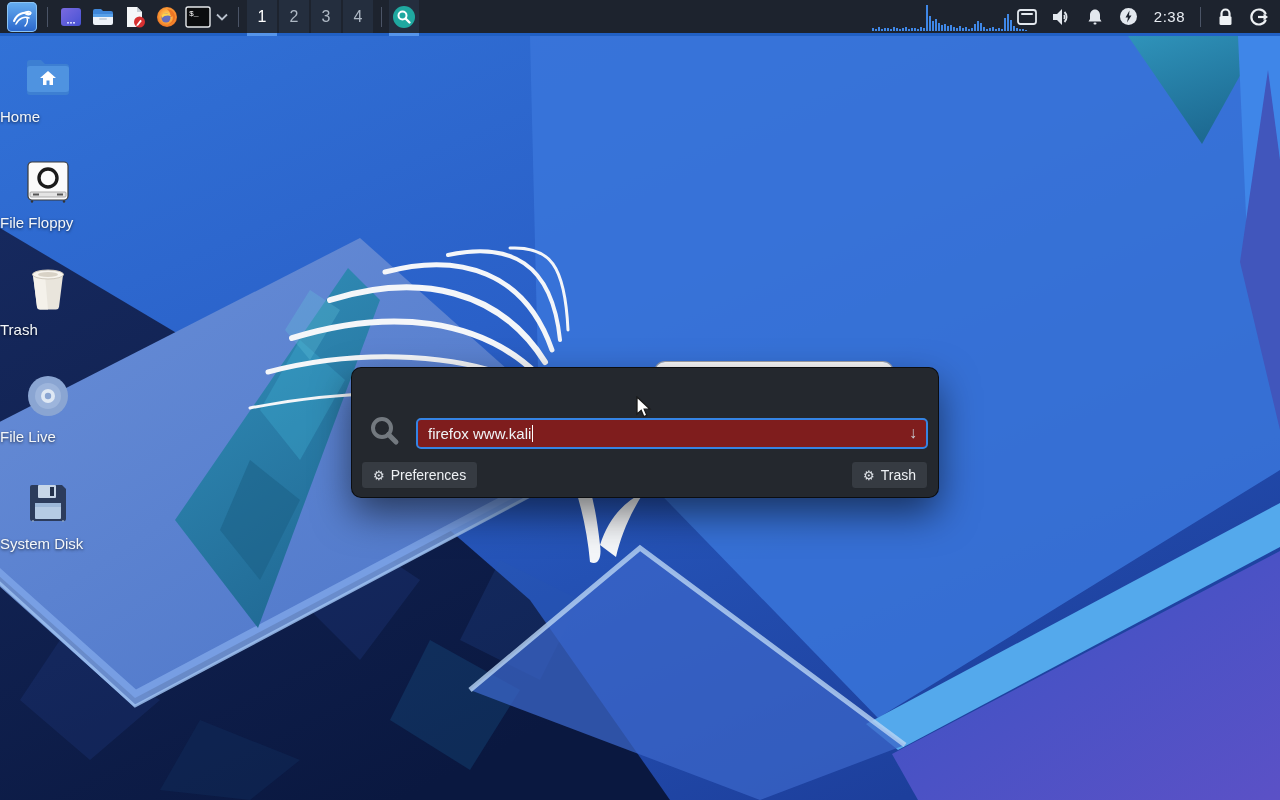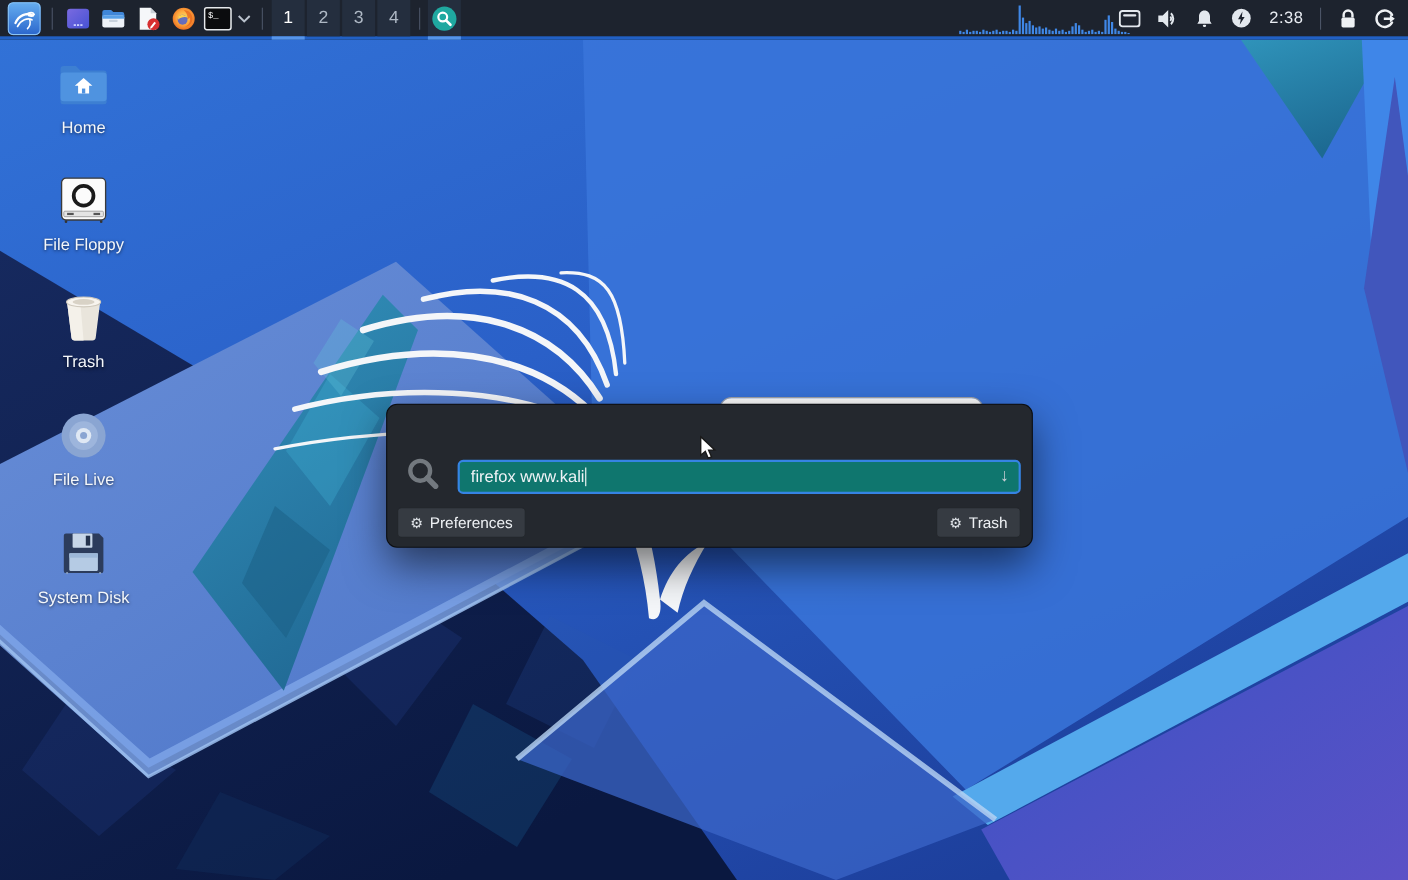--- a/index.html
+++ b/index.html
@@ -23,42 +23,42 @@
   .ws.active{color:#ffffff;}
   .ws.active::after,.p-active::after{content:"";position:absolute;left:0;right:0;bottom:-3px;height:3px;background:#5695ea;}
   .appfinder-btn{width:30px;height:33px;background:#242e3e;display:flex;align-items:center;justify-content:center;position:relative;}
   #panel-spacer{flex:1 1 auto;}
   #graph{display:flex;align-items:flex-end;gap:1px;height:28px;width:128px;margin-right:10px;}
   #graph .bar{width:2px;background:#3f87e6;flex:0 0 auto;}
   .tray{width:34px;}
   #clock{color:#e8ecf2;font-size:15px;padding:0 8px;letter-spacing:.5px;}
 
   
-  .dicon{position:absolute;left:28px;width:96px;text-align:center;z-index:5;}
+  .dicon{position:absolute;left:0;width:96px;z-index:5;}
   .dicon .glyph{height:48px;display:flex;align-items:center;justify-content:center;}
   .dicon .lbl{margin-top:8px;font-size:15px;color:#f4f7fa;text-shadow:0 1px 3px rgba(0,0,0,.65);}
 
   
   #behind-window{position:absolute;left:655px;top:362px;width:238px;height:26px;z-index:8;
                  border-radius:10px 10px 0 0;background:linear-gradient(180deg,#fdfdfd,#d8d9dd);
                  box-shadow:0 0 0 1px #9fa1a6;}
 
   
   #finder{position:absolute;left:352px;top:368px;width:586px;height:129px;z-index:10;
           background:#24282e;border-radius:9px;overflow:hidden;
           box-shadow:0 0 0 1px #0b0d10,0 16px 38px rgba(0,0,0,.55);}
   #finder-titlebar{height:33px;background:#15181d;display:flex;align-items:center;justify-content:center;position:relative;}
   #finder-title{font-size:13px;font-weight:bold;color:#e8ebef;}
   #finder-titleicon{position:absolute;left:11px;top:8px;}
   .winbtns{position:absolute;right:8px;top:7px;display:flex;gap:6px;}
   .winbtn{width:19px;height:19px;border-radius:50%;background:#262b31;box-shadow:inset 0 0 0 1px #1a1e23;}
   .winbtn.close{background:#3584e4;display:flex;align-items:center;justify-content:center;box-shadow:none;}
   .winbtn.close svg{display:block;}
   #big-magnifier{position:absolute;left:16px;top:46px;}
-  #finder-input{position:absolute;left:64px;top:50px;width:498px;height:27px;background:#0f766e;
+  #finder-input{position:absolute;left:64px;top:50px;width:498px;height:27px;background:#7f1d1d;
                 border:2px solid #3584e4;border-radius:5px;display:flex;align-items:center;
                 padding-left:10px;color:#f0f3f6;font-size:15px;}
   #caret{width:1px;height:17px;background:#ffffff;margin-left:1px;}
   #input-arrow{position:absolute;right:9px;top:4px;color:#c9ced4;font-size:16px;}
   .fbtn{position:absolute;top:93px;height:28px;box-sizing:border-box;display:flex;align-items:center;
         background:#363b42;border:1px solid #23272c;border-radius:4px;color:#eef1f4;font-size:14px;
         padding:0 11px;gap:6px;}
   .fbtn .gear{font-size:13px;color:#dfe3e8;}
   #btn-preferences{left:9px;}
   #btn-launch{right:10px;}

